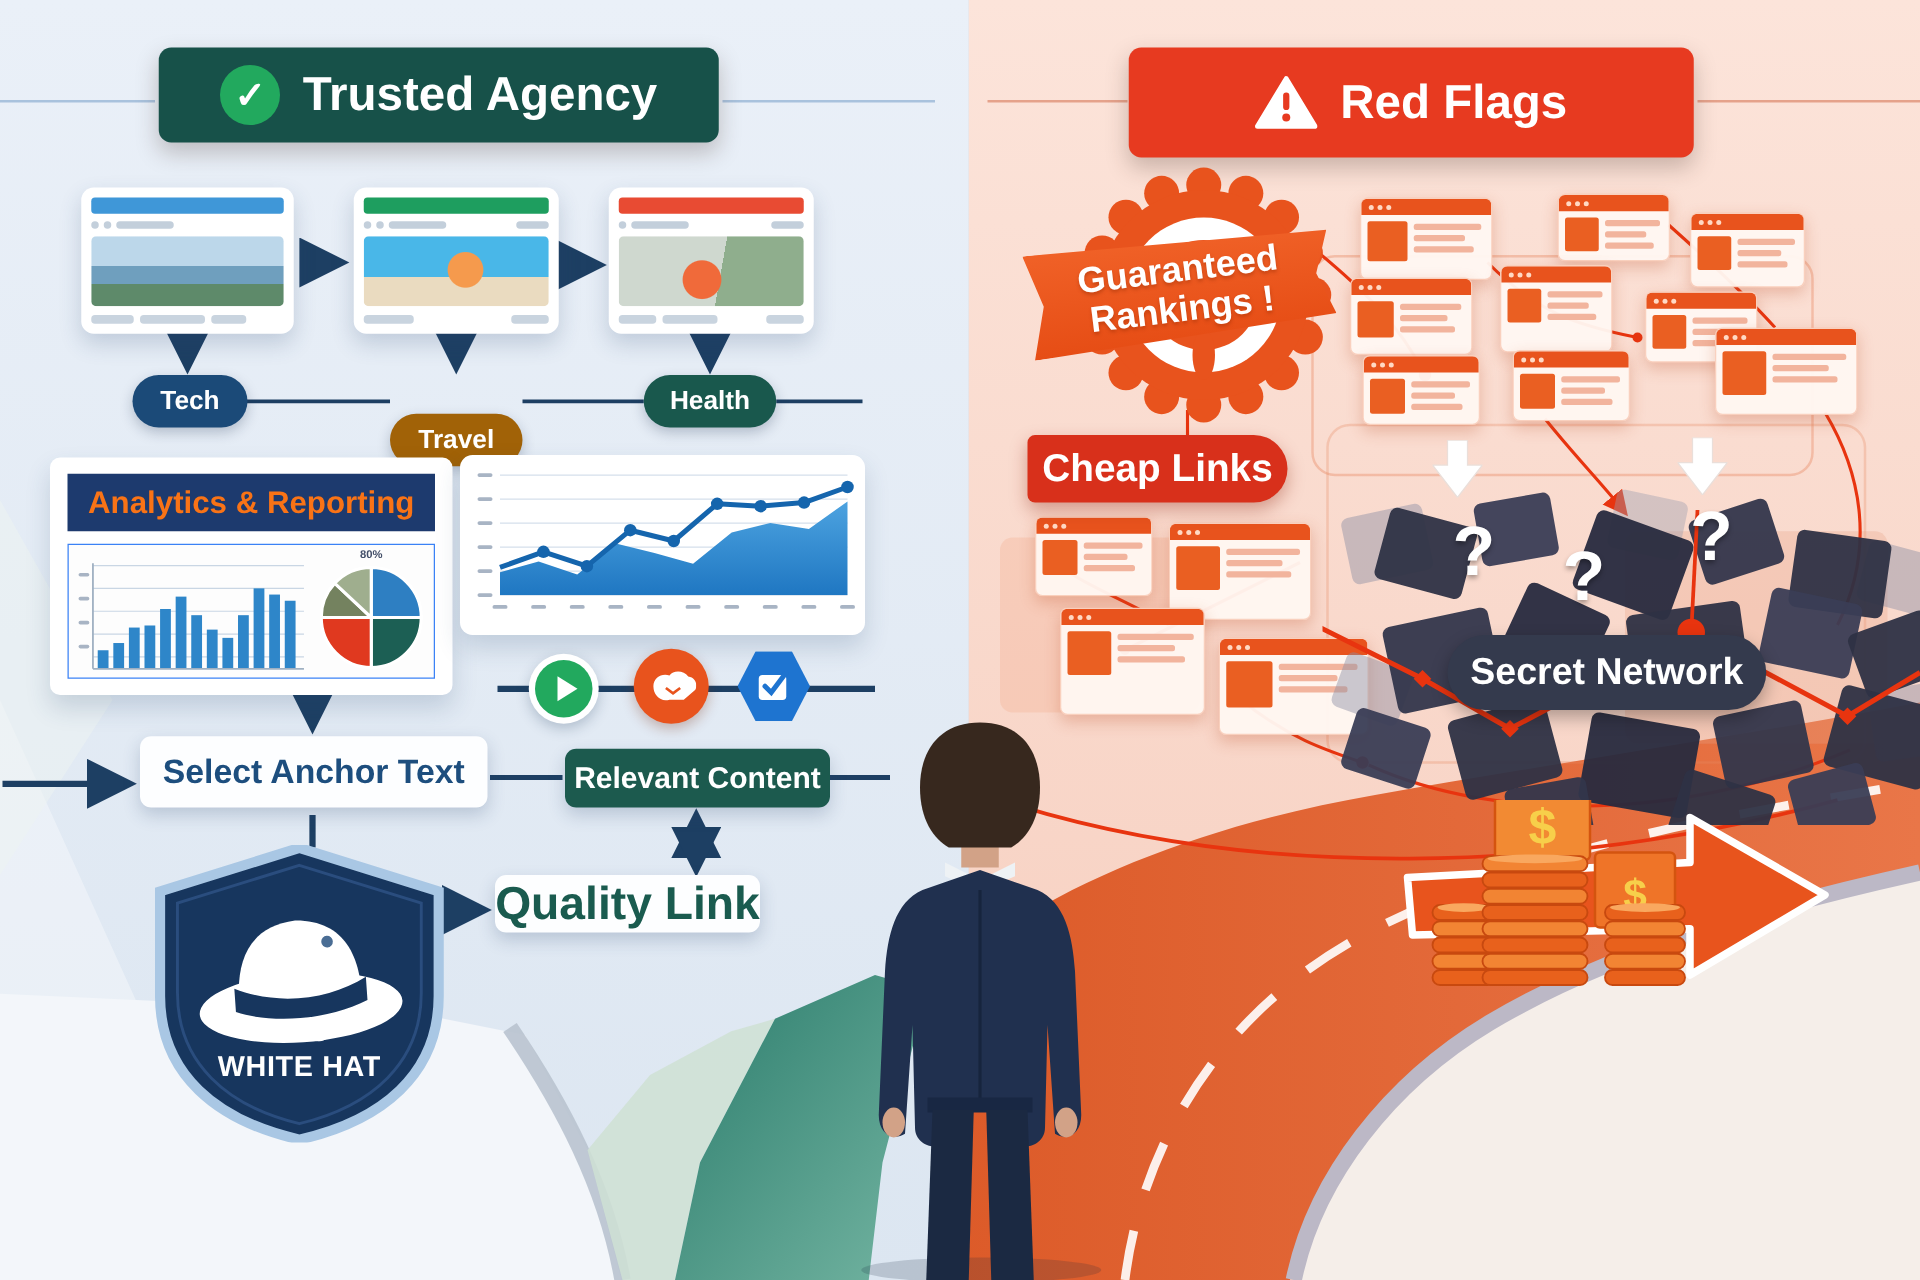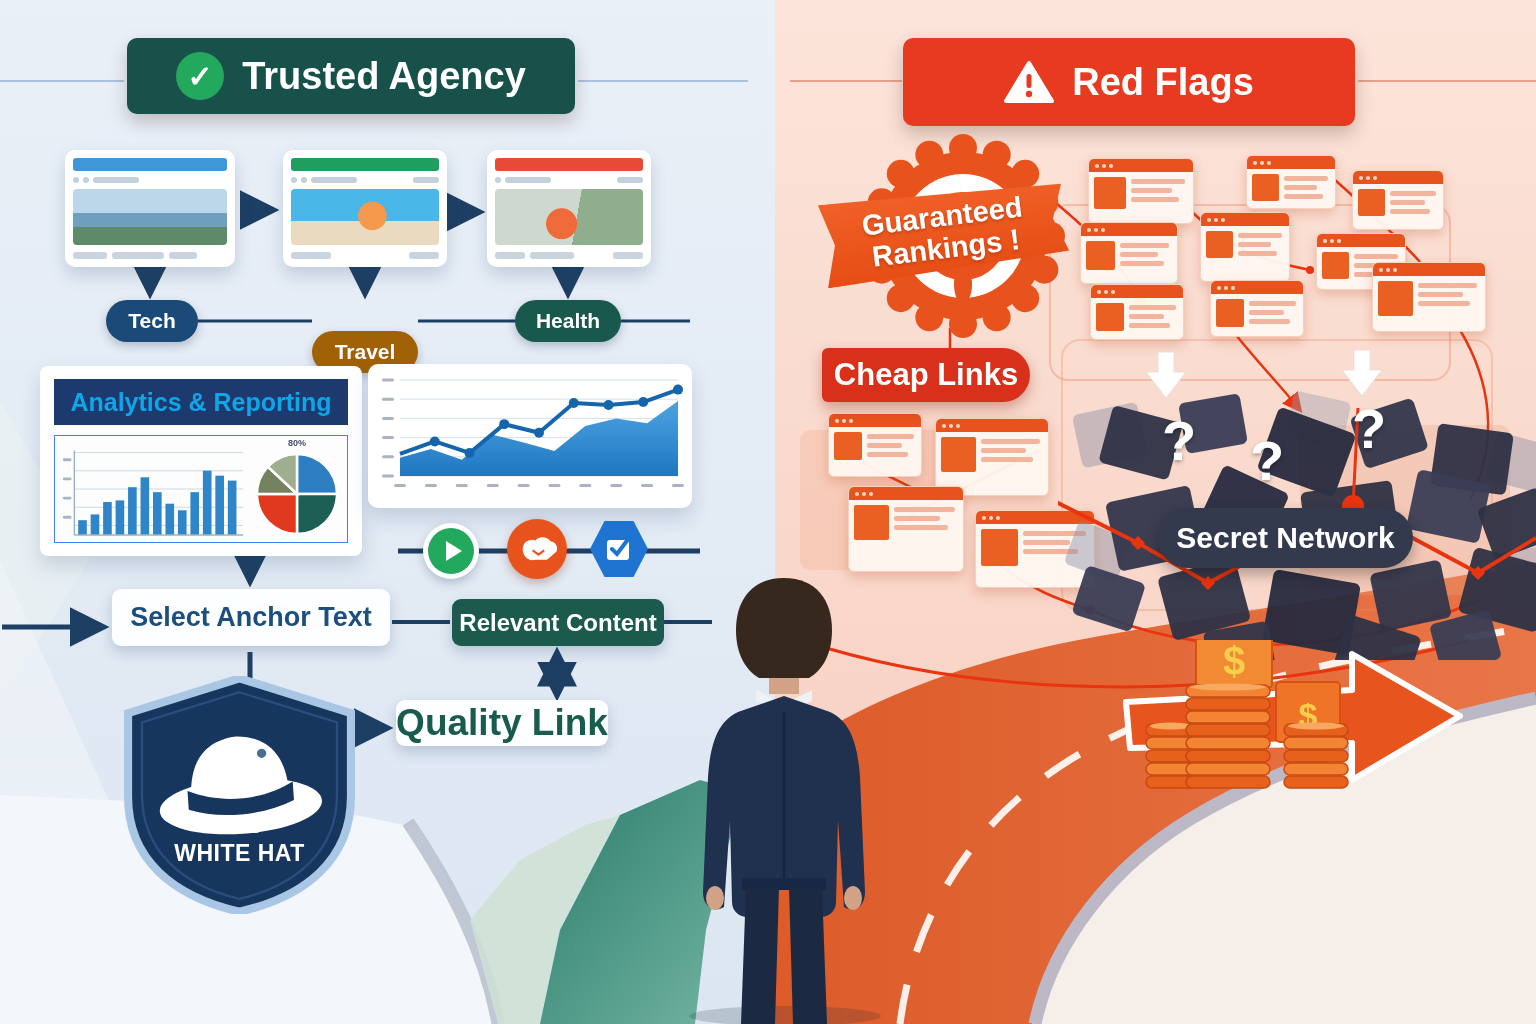--- a/index.html
+++ b/index.html
@@ -454,21 +454,21 @@
         <i style="width:30px;margin-left:auto"></i>
       </div>
   </div>
 
   <div class="pill" style="left:106px;top:300px;width:92px;background:#1b4a78;">Tech</div>
   <div class="pill" style="left:312px;top:300px;width:106px;background:#a16207;margin-top:31px;">Travel</div>
   <div class="pill" style="left:515px;top:300px;width:106px;background:#19584d;">Health</div>
 
   <div class="panel" style="left:40px;top:366px;width:322px;height:190px;">
     <div style="margin:13px 14px 10px;height:46px;background:#1d3a6e;display:flex;align-items:center;justify-content:center;
-                color:#0ea5e9;font-weight:bold;font-size:25px;">Analytics &amp; Reporting</div>
+                color:#f97316;font-weight:bold;font-size:25px;">Analytics &amp; Reporting</div>
     <div style="margin:0 14px;border:1px solid #3b82f6;background:#fdfdfd;height:106px;display:flex;align-items:center;">
       <svg id="bar-chart" width="196" height="100" viewBox="0 0 196 100" style="margin-left:4px">
           <line x1="16" y1="12" x2="192" y2="12" stroke="#c9d6e4" stroke-width="1"></line>
           <line x1="16" y1="31" x2="192" y2="31" stroke="#c9d6e4" stroke-width="1"></line>
           <line x1="16" y1="50" x2="192" y2="50" stroke="#c9d6e4" stroke-width="1"></line>
           <line x1="16" y1="69" x2="192" y2="69" stroke="#c9d6e4" stroke-width="1"></line>
           <line x1="16" y1="88" x2="192" y2="88" stroke="#c9d6e4" stroke-width="1"></line>
           <rect x="20" y="82.52" width="9" height="15.48" fill="#2e86c9"></rect>
           <rect x="33" y="76.5" width="9" height="21.5" fill="#2e86c9"></rect>
           <rect x="46" y="63.6" width="9" height="34.4" fill="#2e86c9"></rect>

